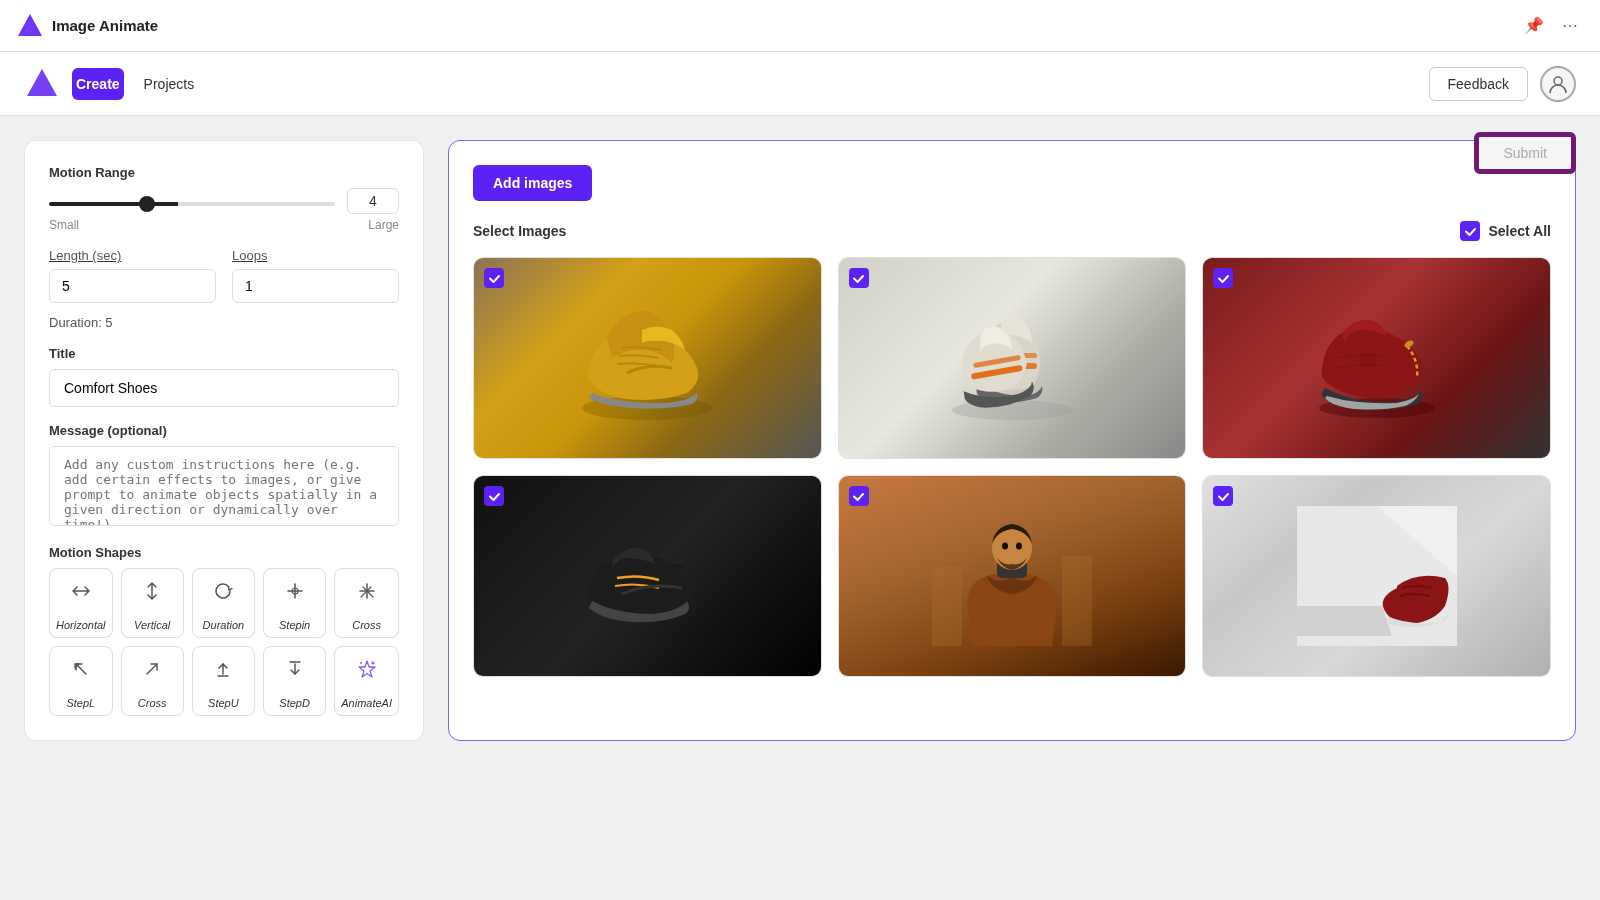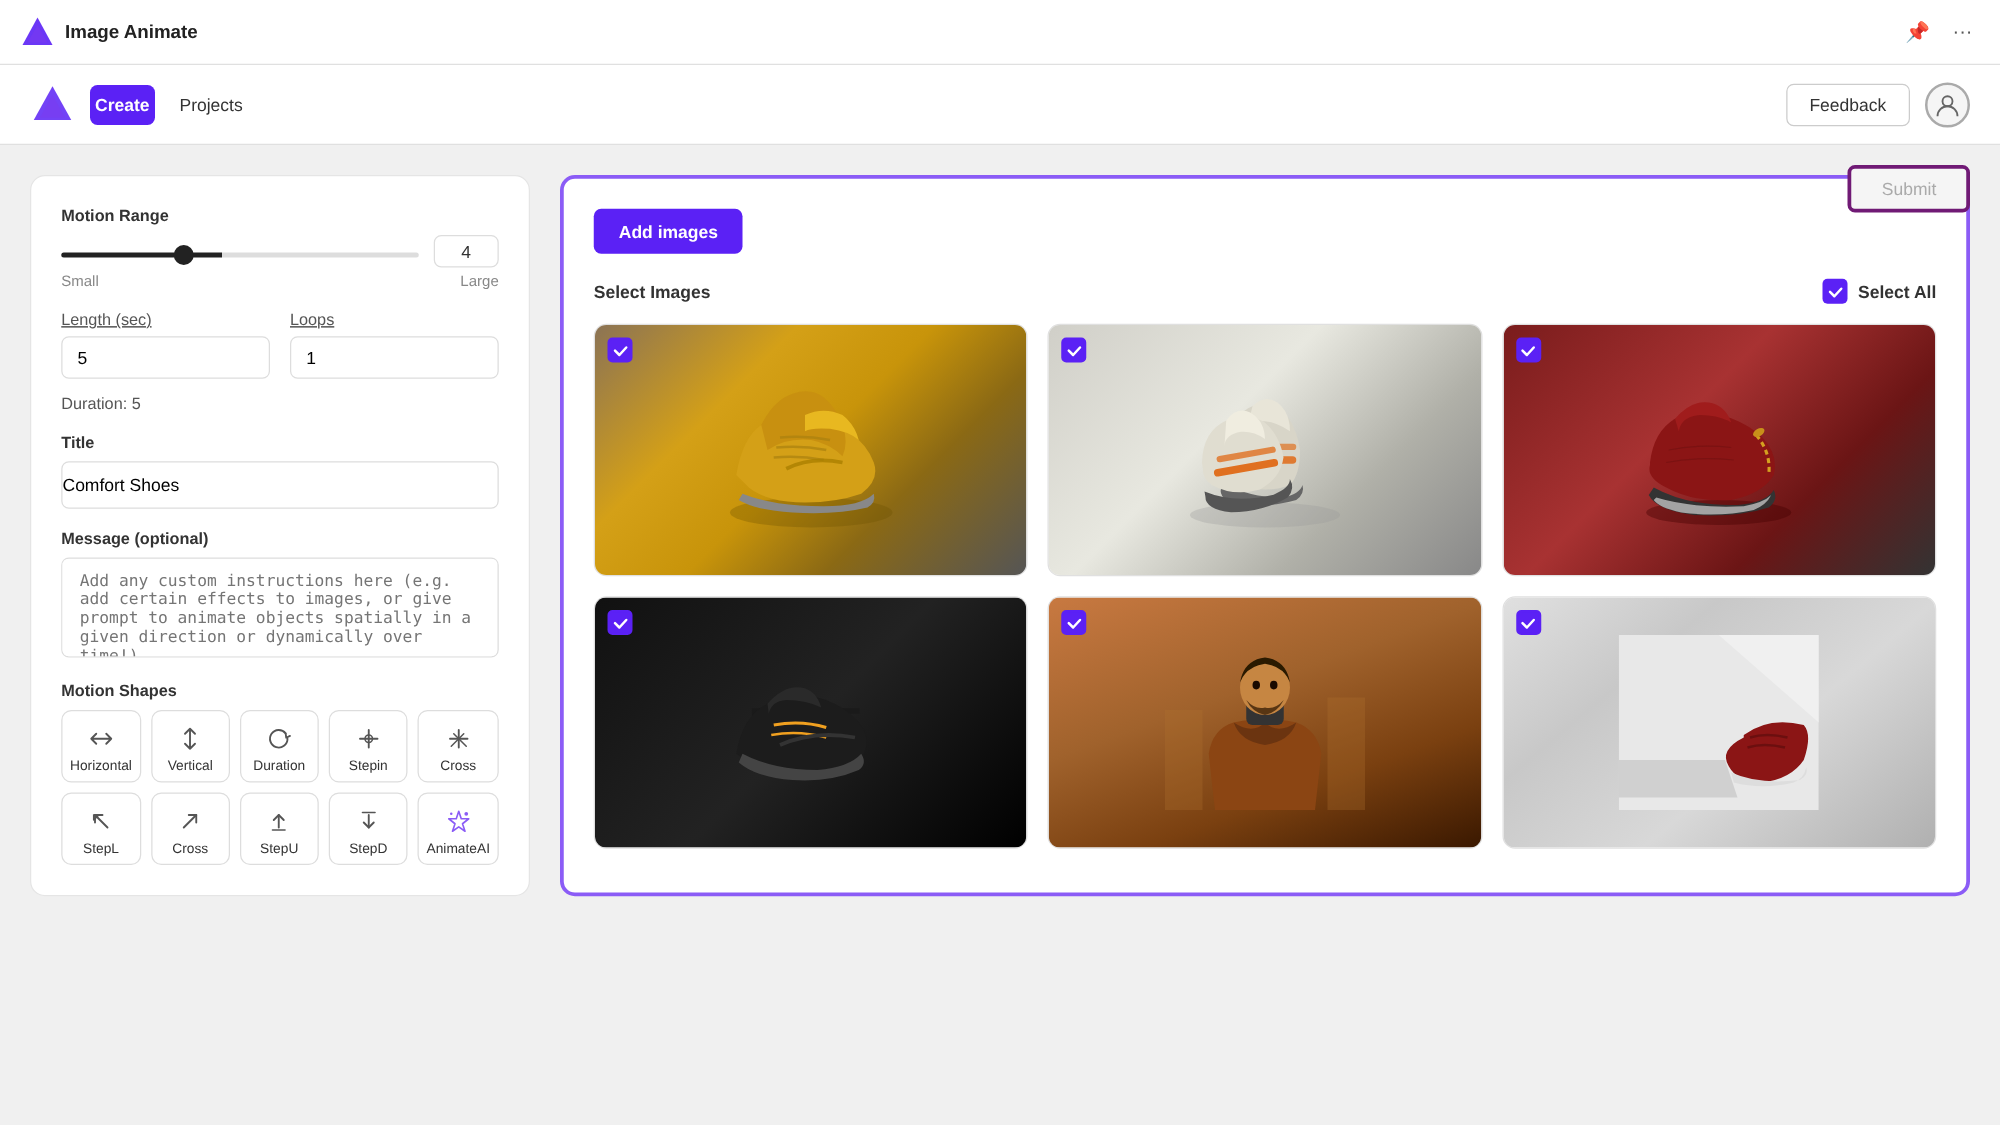--- a/index.html
+++ b/index.html
@@ -121,21 +121,21 @@
     }
 
     
     .submit-area {
       position: absolute;
       top: 16px;
       right: 24px;
     }
     .btn-submit {
       background: #f5f5f5;
-      border: 3px solid #701a75;
+      border: 5px solid #701a75;
       border-radius: 6px;
       padding: 8px 24px;
       font-size: 14px;
       color: #aaa;
       cursor: not-allowed;
     }
 
     
     .left-panel {
       background: #fff;
@@ -225,21 +225,21 @@
       font-size: 13px;
       color: #555;
       margin-bottom: 16px;
     }
 
     
     .title-input {
       width: 100%;
       border: 1px solid #ddd;
       border-radius: 6px;
-      padding: 10px 0;
+      padding: 10px 14px;
       font-size: 14px;
       outline: none;
       margin-bottom: 16px;
     }
 
     
     .message-textarea {
       width: 100%;
       border: 1px solid #ddd;
       border-radius: 6px;
@@ -260,21 +260,22 @@
     }
     .shape-btn {
       border: 1px solid #ddd;
       border-radius: 8px;
       padding: 10px 6px 6px;
       display: flex;
       flex-direction: column;
       align-items: center;
       cursor: pointer;
       background: #fff;
-      gap: 4px;
+      gap: 16px;
+      font-style: italic;
     }
     .shape-icon {
       font-size: 18px;
       color: #555;
       width: 24px;
       height: 24px;
       display: flex;
       align-items: center;
       justify-content: center;
     }
@@ -285,21 +286,21 @@
     .animate-ai-icon {
       color: #8b5cf6;
     }
 
     
     .right-panel {
       flex: 1;
       background: #fff;
       border-radius: 12px;
       padding: 24px;
-      border: 3px solid #8b5cf6;
+      border: 1px solid #8b5cf6;
     }
 
     .add-images-btn {
       background: #5b21f5;
       color: #fff;
       border: none;
       border-radius: 6px;
       padding: 10px 20px;
       font-size: 14px;
       font-weight: 600;

